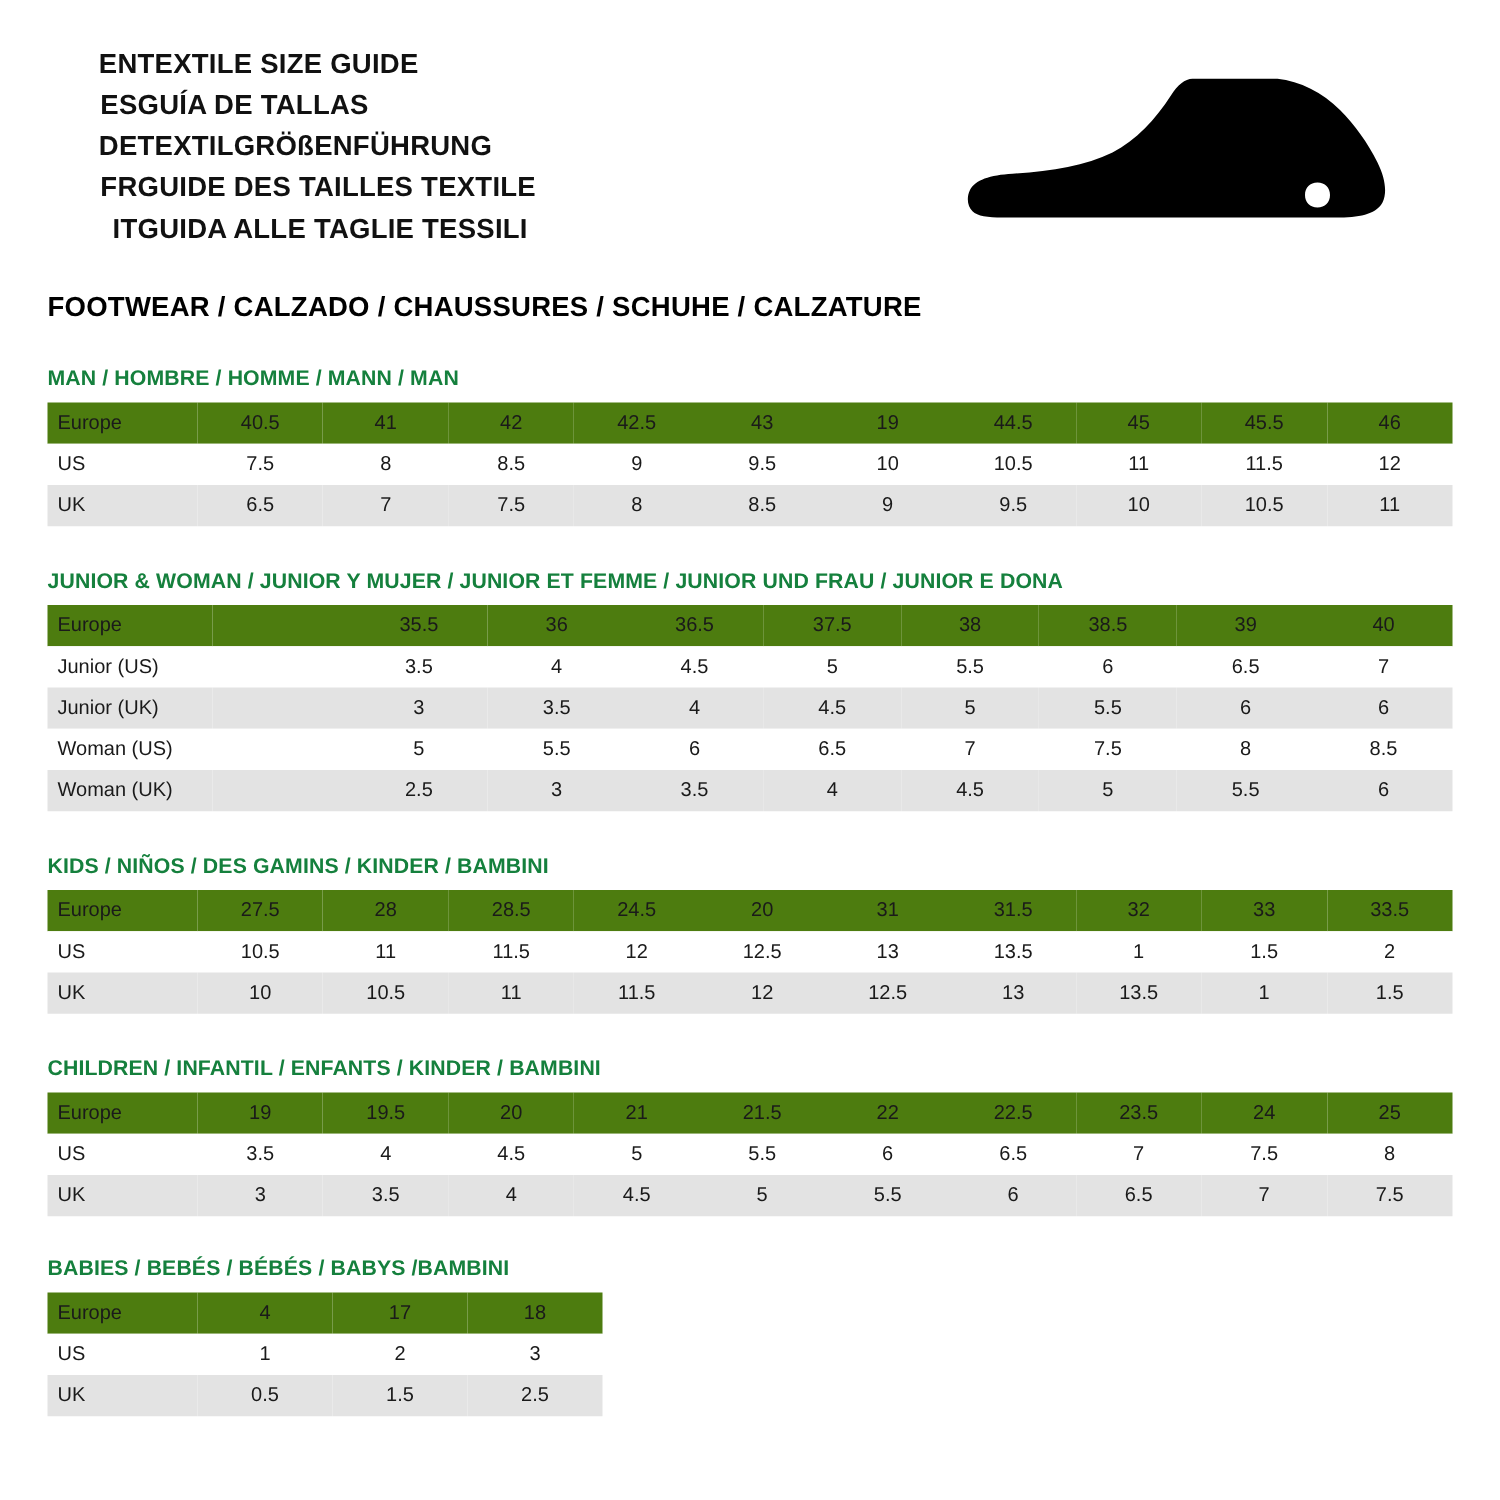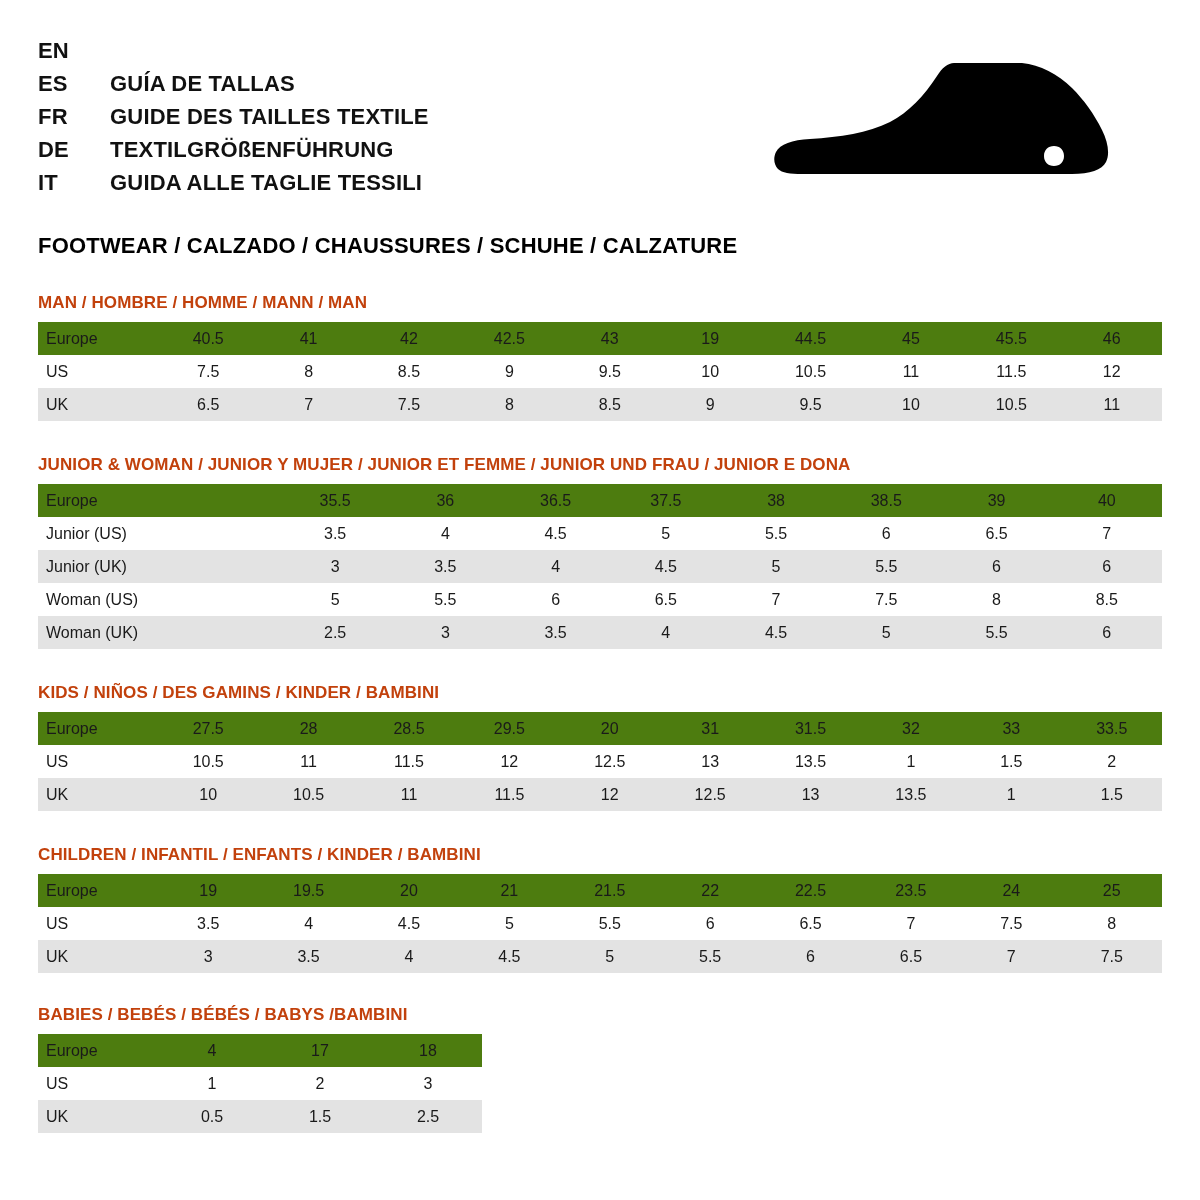--- a/index.html
+++ b/index.html
@@ -29,20 +29,21 @@
     align-items: flex-start;
     justify-content: space-between;
   }
   .lang-block {
     margin-top: 8px;
   }
   .lang-row {
     display: flex;
     align-items: baseline;
     margin-bottom: 7px;
+    text-align: right;
   }
   .lang-code {
     width: 72px;
     font-size: 22px;
     font-weight: bold;
     letter-spacing: .2px;
     color: #111;
   }
   .lang-text {
     font-size: 22px;
@@ -69,21 +70,21 @@
     color: #000000;
   }
 
   
   .section {
     margin-top: 34px;
   }
   .section-title {
     font-size: 17px;
     font-weight: bold;
-    color: #c2410c;
+    color: #15803d;
     margin-bottom: 9px;
     letter-spacing: .1px;
   }
   table.size-table {
     border-collapse: collapse;
     table-layout: fixed;
   }
   table.size-table td {
     font-size: 16px;
     color: #1a1a1a;
@@ -113,32 +114,33 @@
 </style>
 </head>
 <body>
 
 <div class="page">
 
   <div class="header">
     <div class="lang-block">
         <div class="lang-row">
           <div class="lang-code">EN</div>
+          <div class="lang-text">TEXTILE SIZE GUIDE</div>
         </div>
         <div class="lang-row">
           <div class="lang-code">ES</div>
           <div class="lang-text">GUÍA DE TALLAS</div>
         </div>
         <div class="lang-row">
+          <div class="lang-code">DE</div>
+          <div class="lang-text">TEXTILGRÖßENFÜHRUNG</div>
+        </div>
+        <div class="lang-row">
           <div class="lang-code">FR</div>
           <div class="lang-text">GUIDE DES TAILLES TEXTILE</div>
-        </div>
-        <div class="lang-row">
-          <div class="lang-code">DE</div>
-          <div class="lang-text">TEXTILGRÖßENFÜHRUNG</div>
         </div>
         <div class="lang-row">
           <div class="lang-code">IT</div>
           <div class="lang-text">GUIDA ALLE TAGLIE TESSILI</div>
         </div>
       </div>
     <div class="shoe-wrap">
       <svg width="340" height="120" viewBox="0 0 340 120" aria-hidden="true">
         <path fill="#000000" d="M182 3 C176 3 170 8 165 16 C152 36 137 52 118 62
           C96 73 68 77 38 79 C20 80 8 84 4 92 C1 98 2 105 6 109 C10 113 18 114 30 114
@@ -305,21 +307,21 @@
             <col class="c-val">
             <col class="c-val">
             <col class="c-val">
           </colgroup>
           <tbody>
             <tr class="r-dark">
               <td class="rowlabel">Europe</td>
               <td>27.5</td>
               <td>28</td>
               <td>28.5</td>
-              <td>29.5</td>
+              <td>24.5</td>
               <td>20</td>
               <td>31</td>
               <td>31.5</td>
               <td>32</td>
               <td>33</td>
               <td>33.5</td>
             </tr>
             <tr class="r-light">
               <td class="rowlabel">US</td>
               <td>10.5</td>

